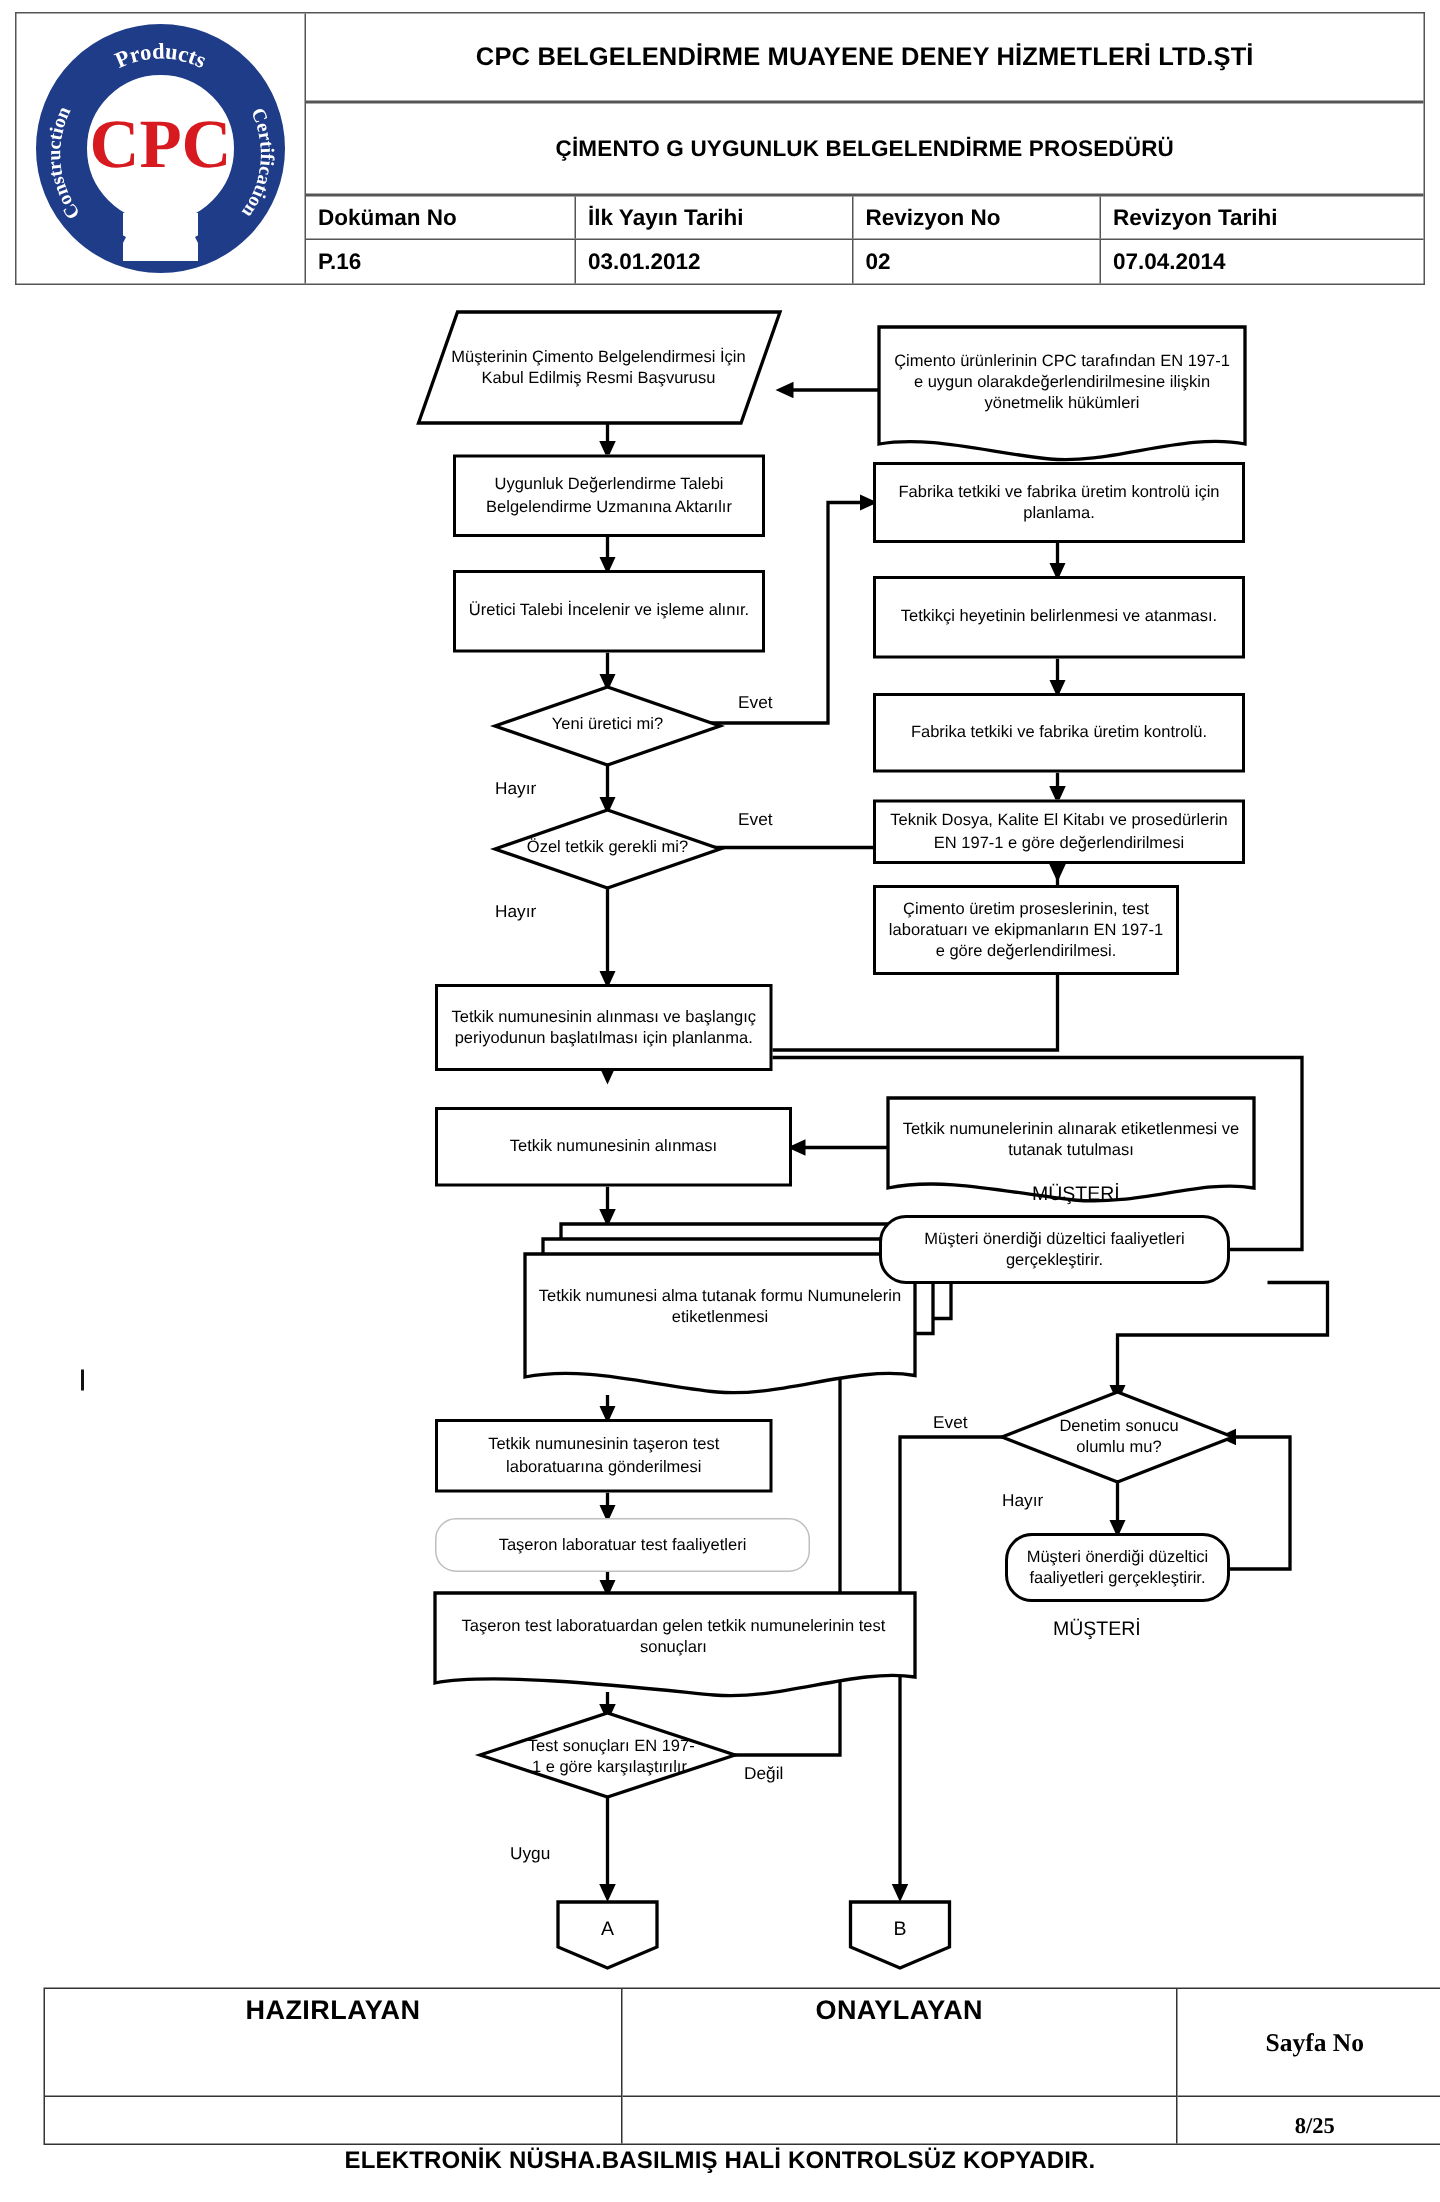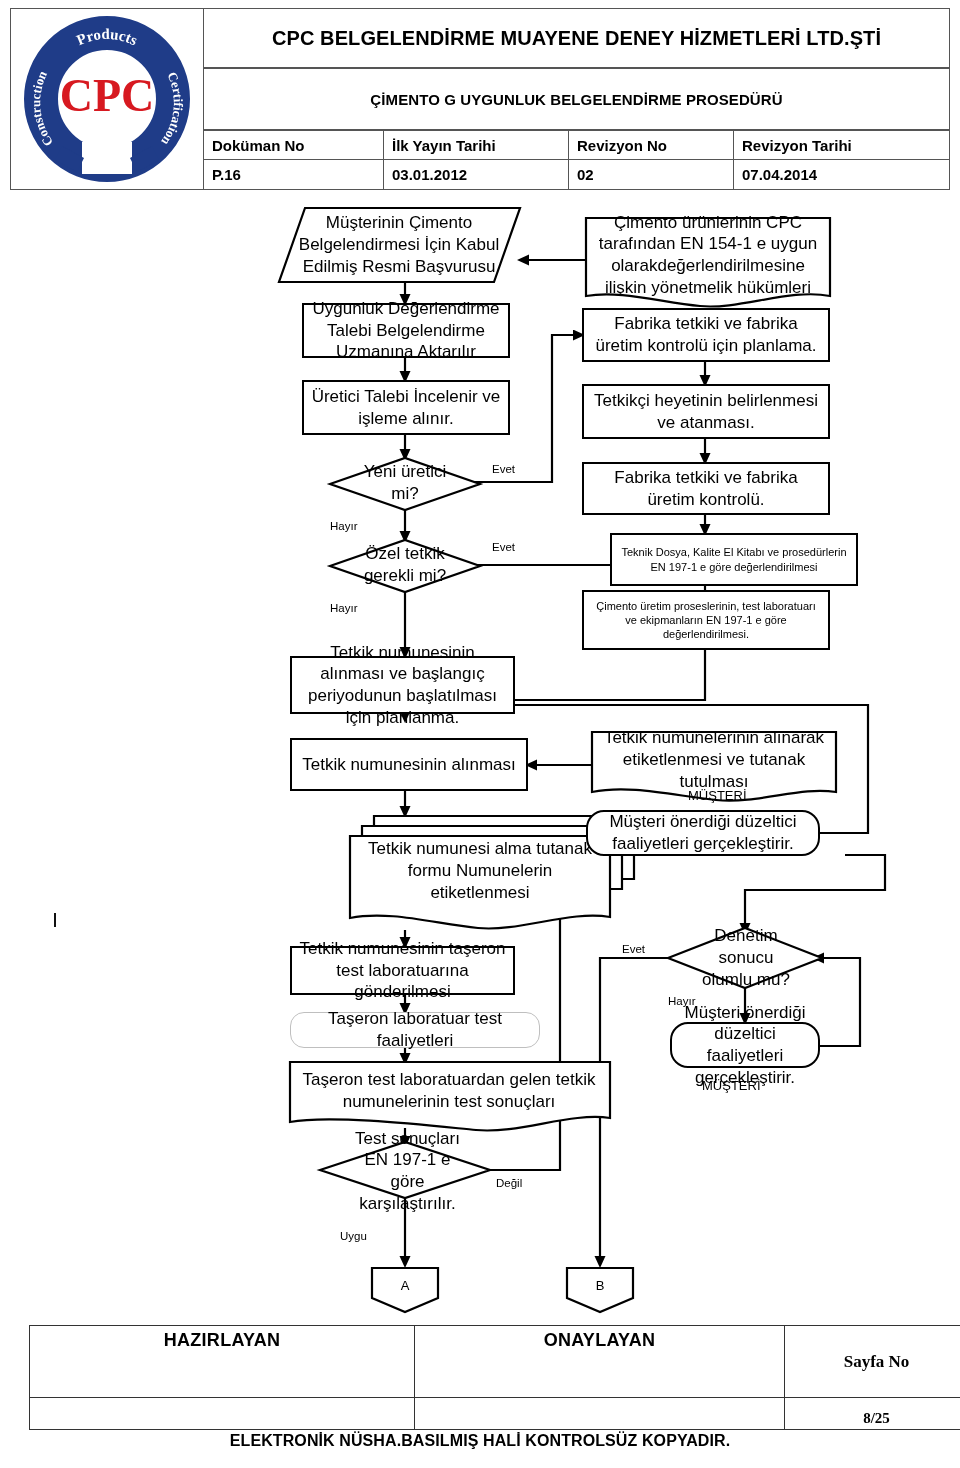--- a/index.html
+++ b/index.html
@@ -31,36 +31,36 @@
     display:flex;align-items:center;justify-content:center;
   }
   .hdr-row3{position:absolute;left:0;top:122px;right:0;height:29px;
     border-bottom:1px solid #555;box-sizing:border-box;display:flex;}
   .hdr-row4{position:absolute;left:0;top:151px;right:0;height:29px;display:flex;}
   .hdr-cell{box-sizing:border-box;border-right:1px solid #555;
     display:flex;align-items:center;padding-left:8px;}
   .hdr-cell:last-child{border-right:none;}
   .c1{width:180px}.c2{width:185px}.c3{width:165px}.c4{flex:1}
 
-  .company-title{font-size:20px;font-weight:bold;letter-spacing:.1px;}
+  .company-title{font-size:17px;font-weight:bold;letter-spacing:.1px;}
   .doc-title{font-size:15px;font-weight:bold;letter-spacing:.1px;}
   .hdr-lbl{font-size:15px;font-weight:bold;}
   .hdr-val{font-size:15px;font-weight:bold;}
 
   
   .logo-wrap{width:170px;height:170px;position:relative;}
 
   
   #flow{position:absolute;left:0;top:190px;width:960px;height:1130px;}
   #flow svg{position:absolute;left:0;top:0;}
 
   .fnode{
     position:absolute;box-sizing:border-box;
     display:flex;align-items:center;justify-content:center;text-align:center;
-    font-size:17px;line-height:1.28;color:#000;background:#fff;
+    font-size:11px;line-height:1.28;color:#000;background:#fff;
     padding:3px 5px;
   }
   .box{border:2px solid #000;}
   .box-thin{border:1px solid #bfbfbf;border-radius:14px;}
   .rounded{border:2px solid #000;border-radius:18px;}
   .edge-label{
     position:absolute;font-size:11.5px;color:#000;background:transparent;
     white-space:nowrap;
   }
   .swim-label{position:absolute;font-size:13px;color:#000;white-space:nowrap;}
@@ -265,39 +265,39 @@
 
     <path d="M 320,980 L 405,952 L 490,980 L 405,1008 Z" fill="#fff" stroke="#000" stroke-width="2.2"></path>
 
     <path d="M 372,1078 L 438,1078 L 438,1108 L 405,1122 L 372,1108 Z" fill="#fff" stroke="#000" stroke-width="2.2"></path>
 
     <path d="M 567,1078 L 633,1078 L 633,1108 L 600,1122 L 567,1108 Z" fill="#fff" stroke="#000" stroke-width="2.2"></path>
   </svg>
 
   <div class="fnode" style="left:289px;top:20px;width:220px;height:70px;background:transparent;">Müşterinin Çimento Belgelendirmesi İçin Kabul Edilmiş Resmi Başvurusu</div>
 
-  <div class="fnode" style="left:590px;top:32px;width:236px;height:66px;background:transparent;">Çimento ürünlerinin CPC tarafından EN 154-1 e uygun olarakdeğerlendirilmesine ilişkin yönetmelik hükümleri</div>
+  <div class="fnode" style="left:590px;top:32px;width:236px;height:66px;background:transparent;">Çimento ürünlerinin CPC tarafından EN 197-1 e uygun olarakdeğerlendirilmesine ilişkin yönetmelik hükümleri</div>
 
   <div class="fnode box" style="left:302px;top:113px;width:208px;height:55px;">Uygunluk Değerlendirme Talebi Belgelendirme Uzmanına Aktarılır</div>
 
   <div class="fnode box" style="left:582px;top:118px;width:248px;height:54px;">Fabrika tetkiki ve fabrika üretim kontrolü için planlama.</div>
 
   <div class="fnode box" style="left:582px;top:194px;width:248px;height:55px;">Tetkikçi heyetinin belirlenmesi ve atanması.</div>
 
   <div class="fnode box" style="left:302px;top:190px;width:208px;height:55px;">Üretici Talebi İncelenir ve işleme alınır.</div>
 
   <div class="fnode" style="left:345px;top:275px;width:120px;height:36px;background:transparent;">Yeni üretici mi?</div>
 
   <div class="fnode box" style="left:582px;top:272px;width:248px;height:53px;">Fabrika tetkiki ve fabrika üretim kontrolü.</div>
 
   <div class="fnode" style="left:345px;top:357px;width:120px;height:36px;background:transparent;">Özel tetkik gerekli mi?</div>
 
-  <div class="fnode box" style="left:582px;top:343px;width:248px;height:53px;font-size:11px;margin-left:28px;">Teknik Dosya, Kalite El Kitabı ve prosedürlerin EN 197-1 e göre değerlendirilmesi</div>
-
-  <div class="fnode box" style="left:582px;top:400px;width:248px;height:60px;font-size:11px;">Çimento üretim proseslerinin,  test laboratuarı ve ekipmanların EN 197-1 e göre değerlendirilmesi.</div>
+  <div class="fnode box" style="left:582px;top:343px;width:248px;height:43px;font-size:11px;">Teknik Dosya, Kalite El Kitabı ve prosedürlerin EN 197-1 e göre değerlendirilmesi</div>
+
+  <div class="fnode box" style="left:582px;top:400px;width:204px;height:60px;font-size:11px;">Çimento üretim proseslerinin,  test laboratuarı ve ekipmanların EN 197-1 e göre değerlendirilmesi.</div>
 
   <div class="fnode box" style="left:290px;top:466px;width:225px;height:58px;">Tetkik numunesinin alınması ve başlangıç periyodunun başlatılması için planlanma.</div>
 
   <div class="fnode box" style="left:290px;top:548px;width:238px;height:53px;">Tetkik numunesinin alınması</div>
 
   <div class="fnode" style="left:594px;top:550px;width:240px;height:40px;background:transparent;">Tetkik numunelerinin alınarak etiketlenmesi ve tutanak tutulması</div>
 
   <div class="fnode" style="left:352px;top:650px;width:256px;height:62px;background:transparent;">Tetkik numunesi alma tutanak formu Numunelerin etiketlenmesi</div>
 
   <div class="fnode rounded" style="left:586px;top:620px;width:234px;height:46px;">Müşteri önerdiği düzeltici faaliyetleri gerçekleştirir.</div>

